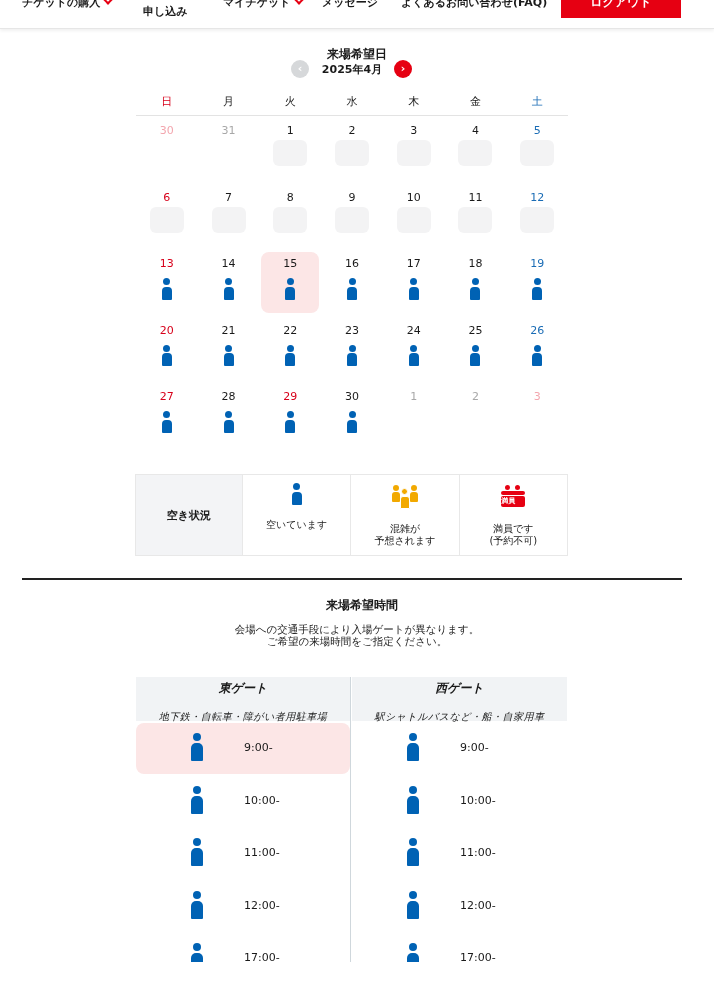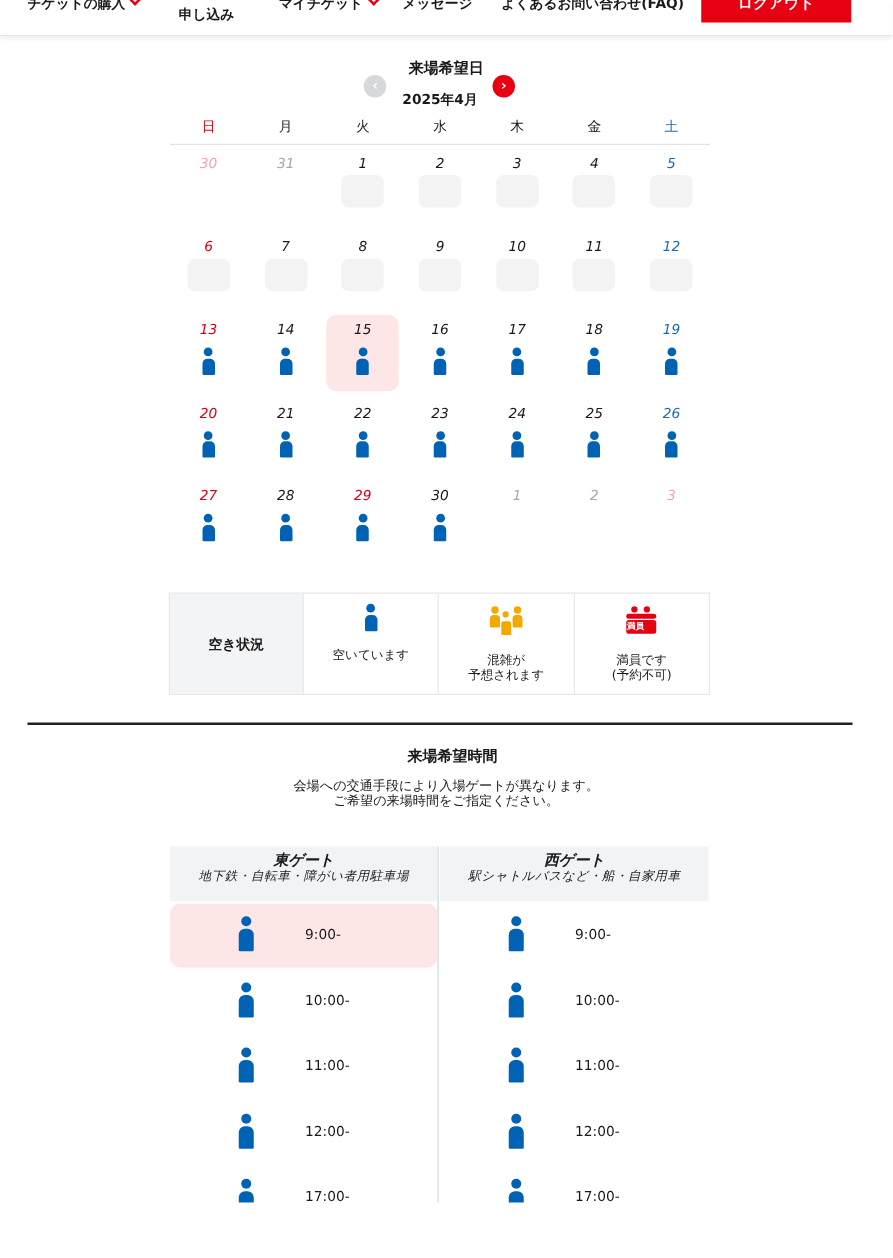--- a/index.html
+++ b/index.html
@@ -13,31 +13,31 @@
   .logout { position: absolute; left: 561px; top: -6px; width: 120px; height: 24px; background: #e60012; color: #fff; font-weight: bold; font-size: 12px; text-align: center; line-height: 16px; }
 
   
   .section-title { position: absolute; left: 0; width: 714px; text-align: center; font-size: 12px; font-weight: bold; color: #1a1a1a; }
 
   
   .month-nav { position: absolute; top: 60px; left: 0; width: 714px; height: 20px; }
   .month-btn { position: absolute; top: 0; width: 18px; height: 18px; border-radius: 50%; text-align: center; line-height: 18px; font-size: 11px; font-weight: bold; color: #fff; }
   .month-btn.prev { left: 291px; background: #d6d8da; }
   .month-btn.next { left: 394px; background: #e60012; }
-  .month-label { position: absolute; left: 315px; top: 2px; width: 74px; text-align: center; font-size: 11px; font-weight: bold; margin-top: 10px; }
+  .month-label { position: absolute; left: 315px; top: 2px; width: 74px; text-align: center; font-size: 11px; font-weight: bold; }
 
   
   .cal { position: absolute; left: 136px; top: 92px; width: 432px; }
   .cal-head { display: flex; height: 24px; border-bottom: 1px solid #e3e3e3; }
   .cal-head div { flex: 1; text-align: center; font-size: 11px; line-height: 20px; color: #1a1a1a; }
   .cal-head .sun { color: #d7001a; }
   .cal-head .sat { color: #1a6cb5; }
   .cal-row { display: flex; height: 66.5px; }
   .cal-cell { flex: 1; position: relative; }
-  .cal-cell .num { position: absolute; top: 8px; left: 0; width: 100%; text-align: center; font-size: 11px; color: #1a1a1a; font-style: italic; }
+  .cal-cell .num { position: absolute; top: 8px; left: 0; width: 100%; text-align: center; font-size: 11px; color: #1a1a1a; }
   .cal-cell.sun .num { color: #d7001a; }
   .cal-cell.sat .num { color: #1a6cb5; }
   .cal-cell.other .num { color: #a8a8a8; }
   .cal-cell.other.sun .num, .cal-cell.other.sunmuted .num { color: #f3a6ae; }
   .cal-cell .slot { position: absolute; top: 24px; left: 50%; margin-left: -17px; width: 34px; height: 26px; background: #f3f3f4; border-radius: 6px; }
   .cal-cell.selected::before { content: ""; position: absolute; left: 2px; right: 2px; top: 3px; bottom: 3px; background: #fce6e6; border-radius: 8px; }
   .cal-cell .person { position: absolute; top: 29px; left: 50%; margin-left: -5px; }
 
   .person-ic { display: block; width: 10px; height: 22px; position: relative; }
   .person-ic .h { position: absolute; left: 1.5px; top: 0; width: 7px; height: 7px; border-radius: 50%; background: #0062b4; }
@@ -61,21 +61,21 @@
 
   .notice { position: absolute; left: 0; top: 624px; width: 714px; text-align: center; font-size: 10.5px; line-height: 11.5px; color: #1a1a1a; }
 
   
   .gates { position: absolute; left: 136px; top: 677px; width: 431px; height: 285px; overflow: hidden; }
   .gate-col { position: absolute; top: 0; width: 215px; height: 285px; }
   .gate-col.east { left: 0; border-right: 1px solid #cfd7dc; }
   .gate-col.west { left: 216px; }
   .gate-head { height: 44px; background: #f1f3f5; text-align: center; padding-top: 4px; font-style: italic; }
   .gate-head .name { font-size: 12px; font-weight: bold; line-height: 14px; }
-  .gate-head .sub { font-size: 10px; line-height: 14px; letter-spacing: 0.5px; }
+  .gate-head .sub { font-size: 10px; line-height: 14px; letter-spacing: 0.5px; margin-top: 15px; }
   .time-row { position: relative; height: 52.5px; }
   .time-row.selected::before { content: ""; position: absolute; left: 0; right: 0; top: 2px; bottom: 0; background: #fce6e6; border-radius: 8px; }
   .time-row .person { position: absolute; left: 55px; top: 12px; }
   .time-row .person-ic { width: 12px; height: 28px; }
   .time-row .person-ic .h { left: 2px; width: 8px; height: 8px; }
   .time-row .person-ic .b { top: 10px; width: 12px; height: 18px; border-radius: 5px 5px 1px 1px; }
   .time-row .time { position: absolute; left: 108px; top: 20px; font-size: 11px; color: #1a1a1a; }
 </style>
 </head>
 <body>

